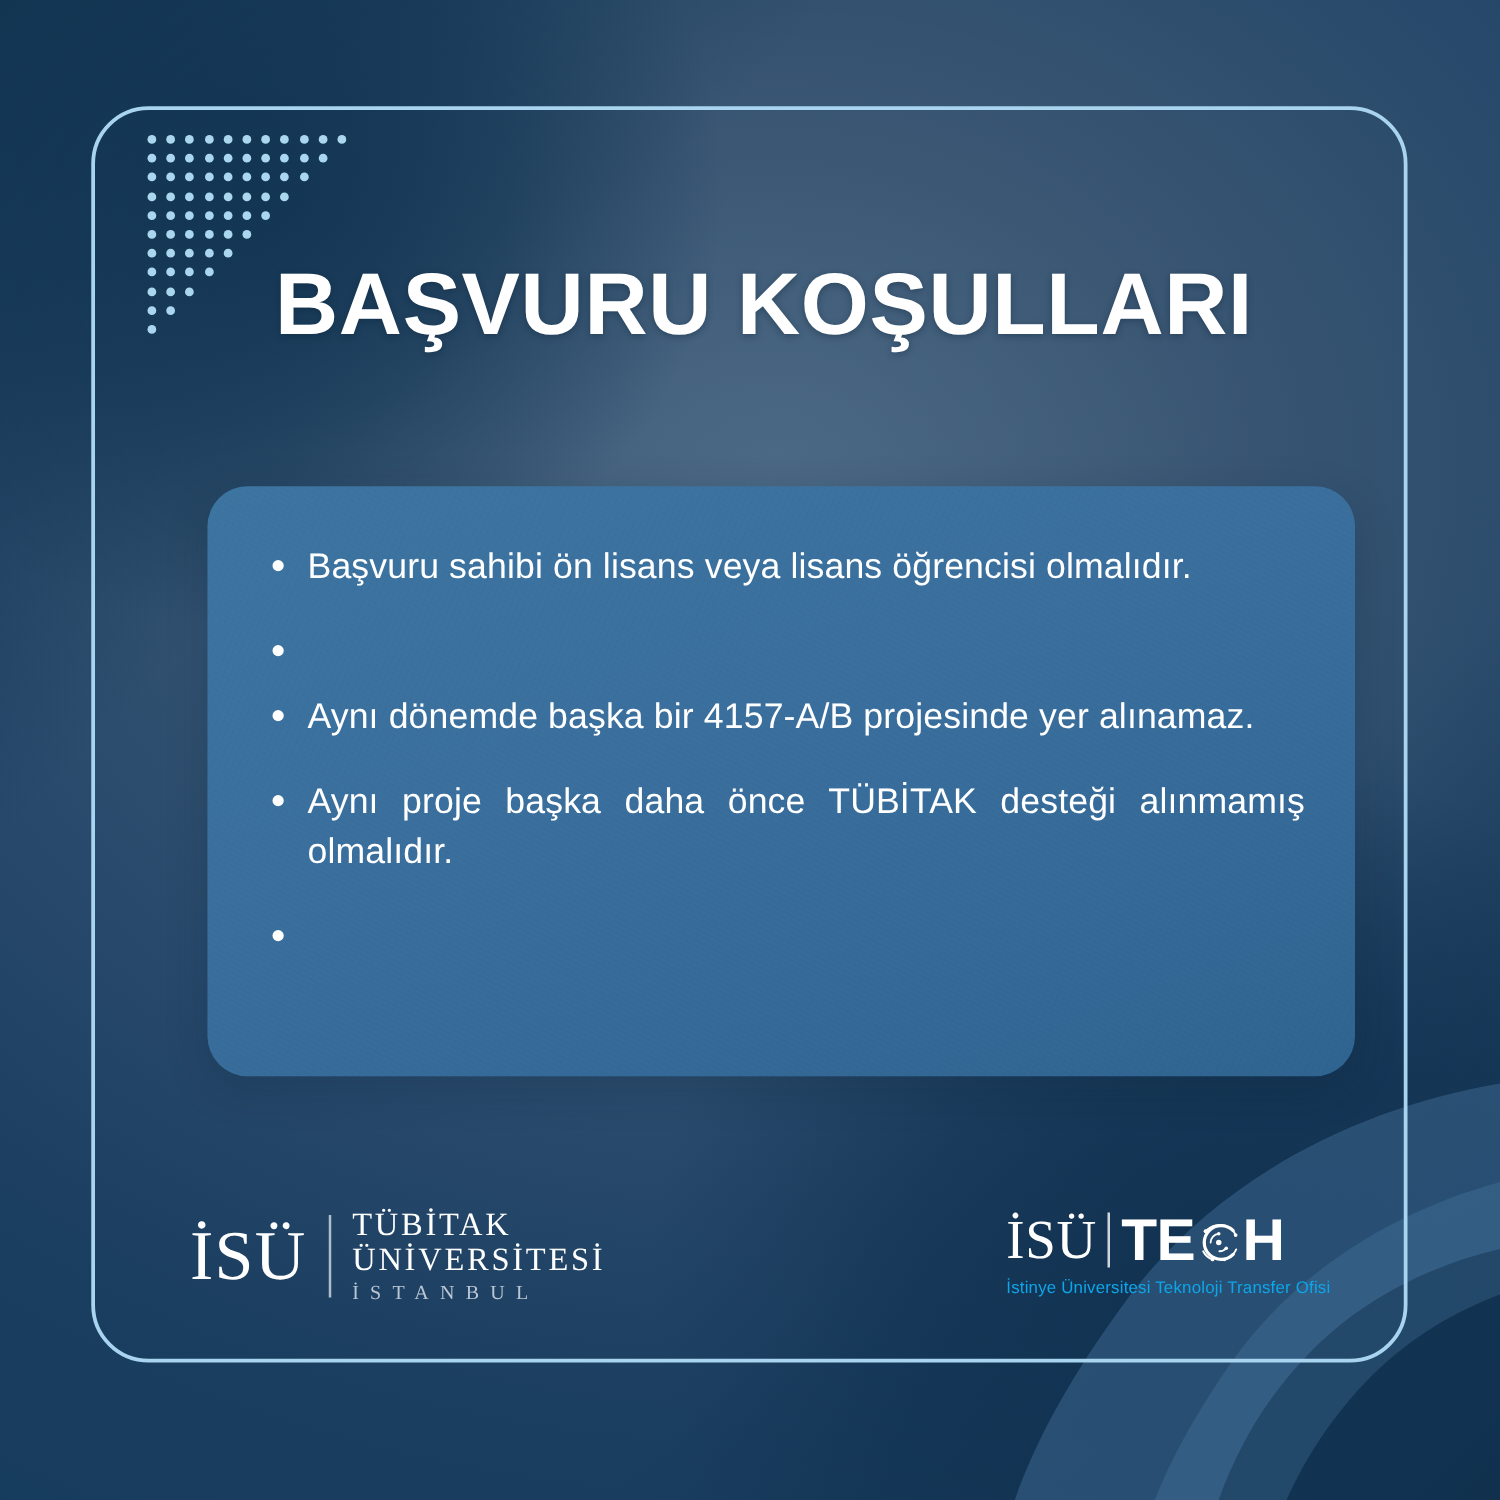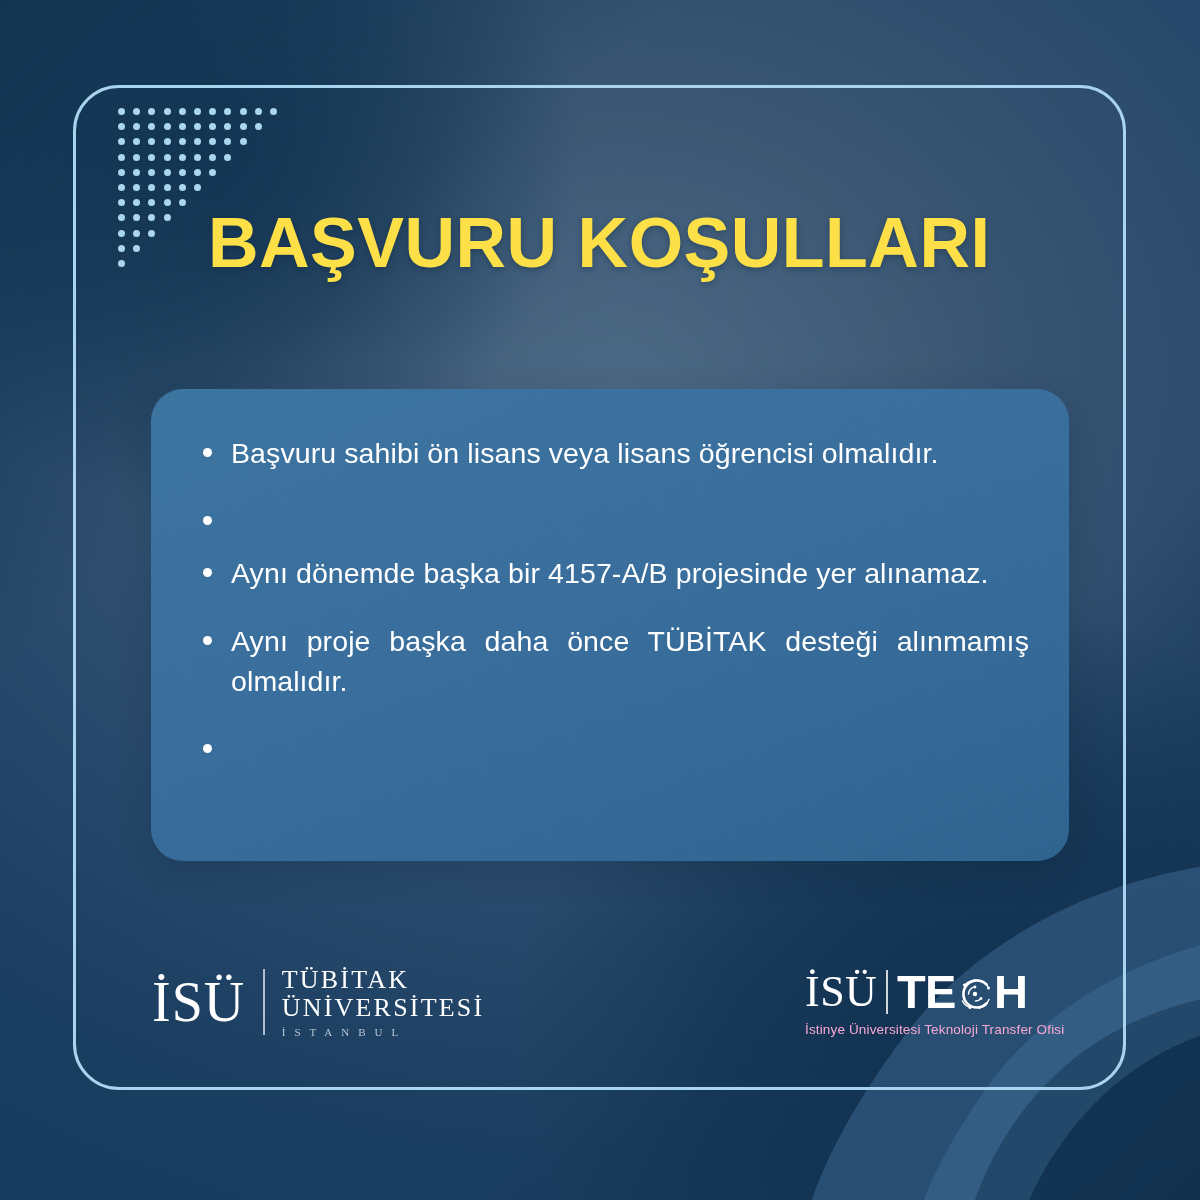--- a/index.html
+++ b/index.html
@@ -75,35 +75,35 @@
     position: absolute;
     width: 7px;
     height: 7px;
     border-radius: 50%;
     background: #aad7ef;
   }
 
   
   .title {
     position: absolute;
-    left: 208px;
+    left: 220px;
     top: 203px;
     font-size: 70px;
     font-weight: 700;
     letter-spacing: 0.5px;
-    color: #fde047;
+    color: #ffffff;
     white-space: nowrap;
     text-shadow: 0 2px 6px rgba(8,28,48,0.35);
     font-stretch: condensed;
   }
 
   
   .card {
     position: absolute;
-    left: 151px;
+    left: 166px;
     top: 389px;
     width: 918px;
     height: 472px;
     border-radius: 32px;
     background:
       linear-gradient(160deg, #3c74a0 0%, #3a6f9d 42%, #356a98 72%, #2f6490 100%);
     box-shadow: 0 10px 34px rgba(8,28,48,0.20);
     overflow: hidden;
   }
   .card-texture {
@@ -172,21 +172,21 @@
   .isu-words {
     font-family: "Liberation Serif", "DejaVu Serif", serif;
     color: #ffffff;
   }
   .isu-line1, .isu-line2 {
     font-size: 26px;
     line-height: 28px;
     letter-spacing: 2.2px;
   }
   .isu-city {
-    font-size: 11px;
+    font-size: 16px;
     letter-spacing: 9px;
     color: #b9c6d4;
     margin-top: 4px;
     font-family: Liberation Serif, serif;
   }
 
   .logo-right {
     position: absolute;
     left: 805px;
     top: 968px;
@@ -221,21 +221,21 @@
     display: inline-block;
     width: 40px;
     height: 40px;
     margin: 0 -1px;
     position: relative;
     top: 2px;
   }
   .tech-sub {
     margin-top: 7px;
     font-size: 13.5px;
-    color: #f9a8d4;
+    color: #0ea5e9;
     letter-spacing: 0.15px;
     text-align: center;
   }
 </style>
 </head>
 <body>
 
 <div id="poster">
 
   <div class="bg-base"></div>

